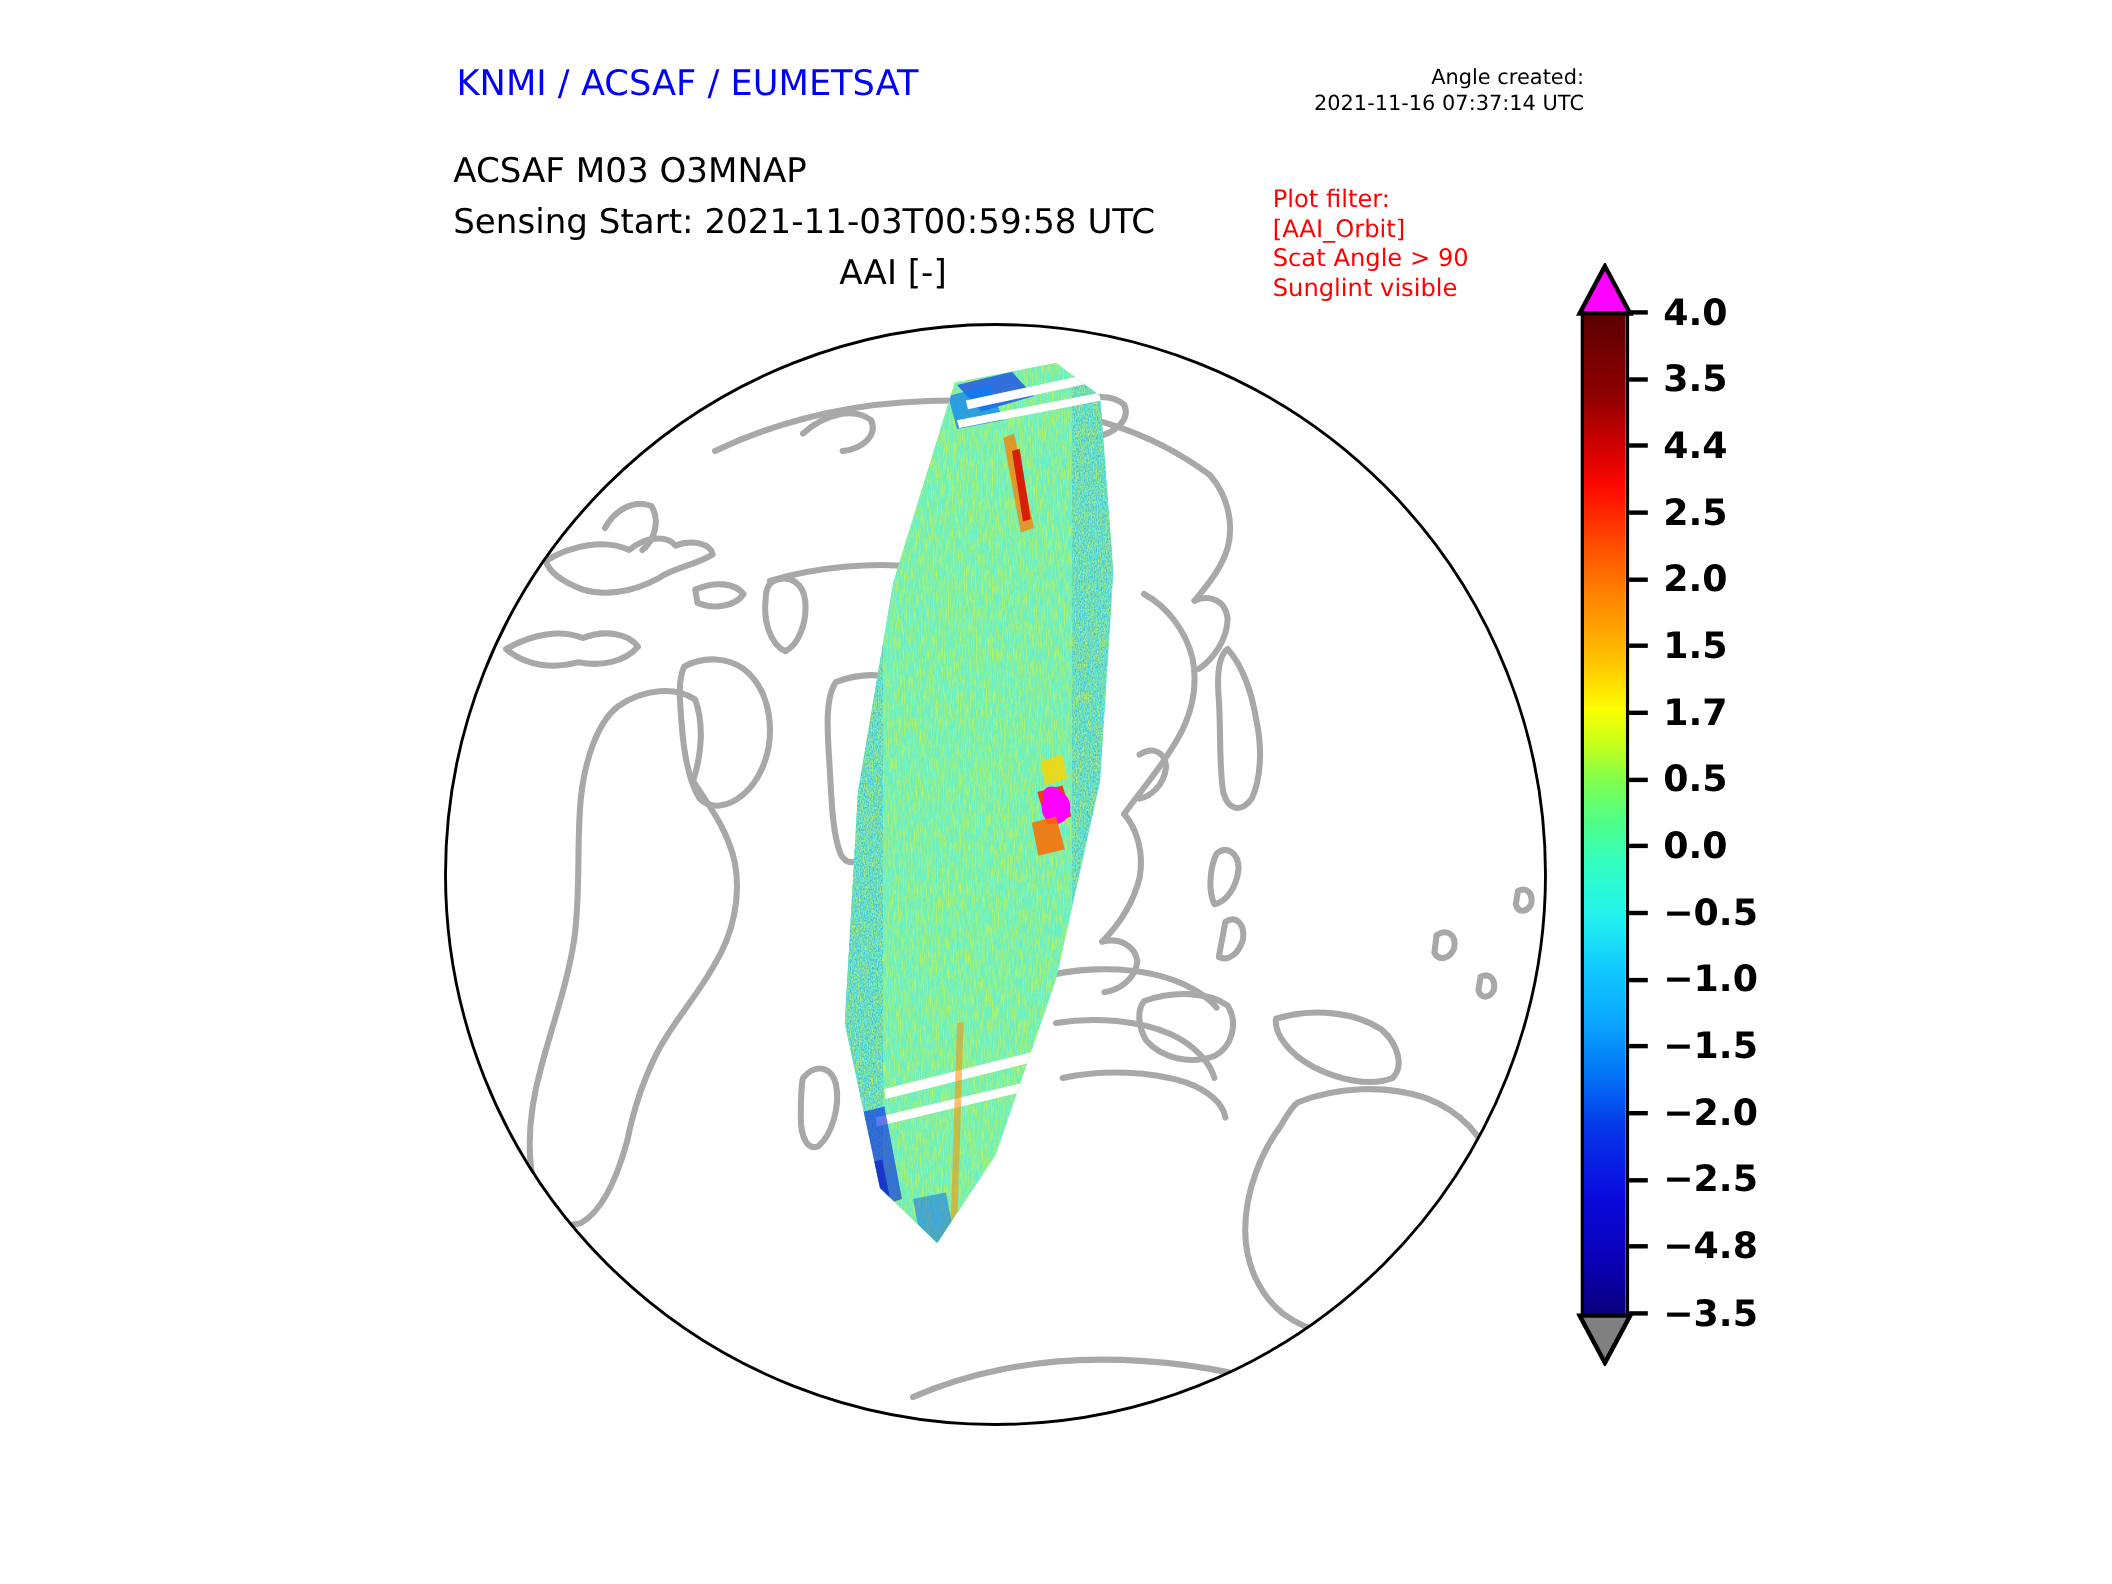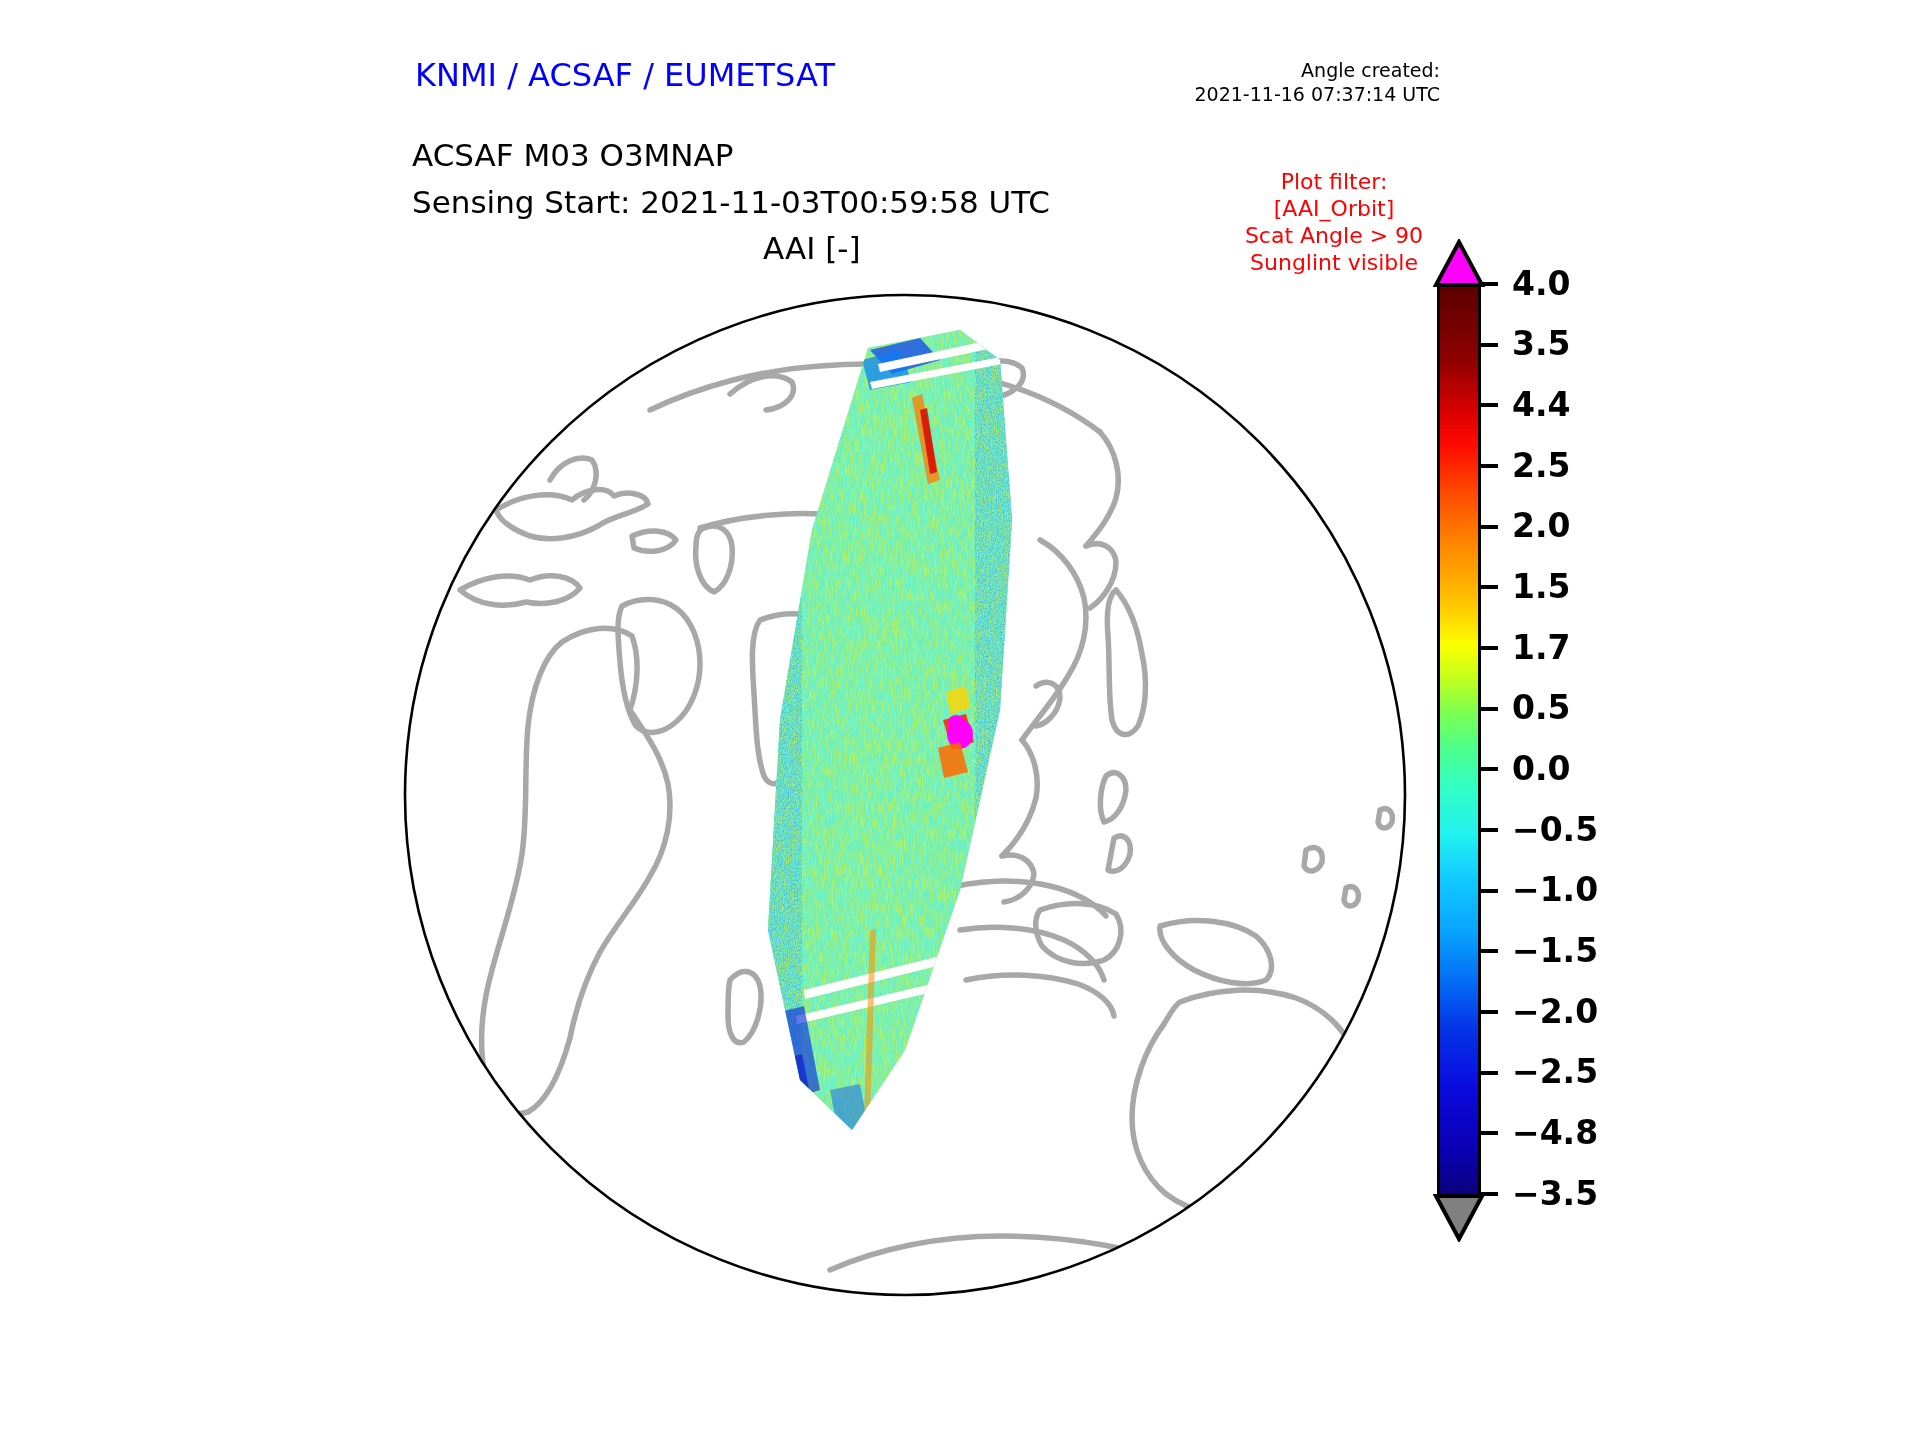--- a/index.html
+++ b/index.html
@@ -55,24 +55,24 @@
     top: 58px;
     width: 340px;
     text-align: right;
     font-size: 19px;
     line-height: 24px;
     color: #000000;
   }
 
   
   #plot-filter-block {
-    left: 1184px;
+    left: 1157px;
     top: 168px;
     width: 300px;
-    text-align: center;
+    text-align: left;
     font-size: 22px;
     line-height: 27px;
     color: #ff0000;
   }
   #plot-filter-block div { white-space: nowrap; }
 
   
   #map-panel {
     left: 400px;
     top: 290px;

